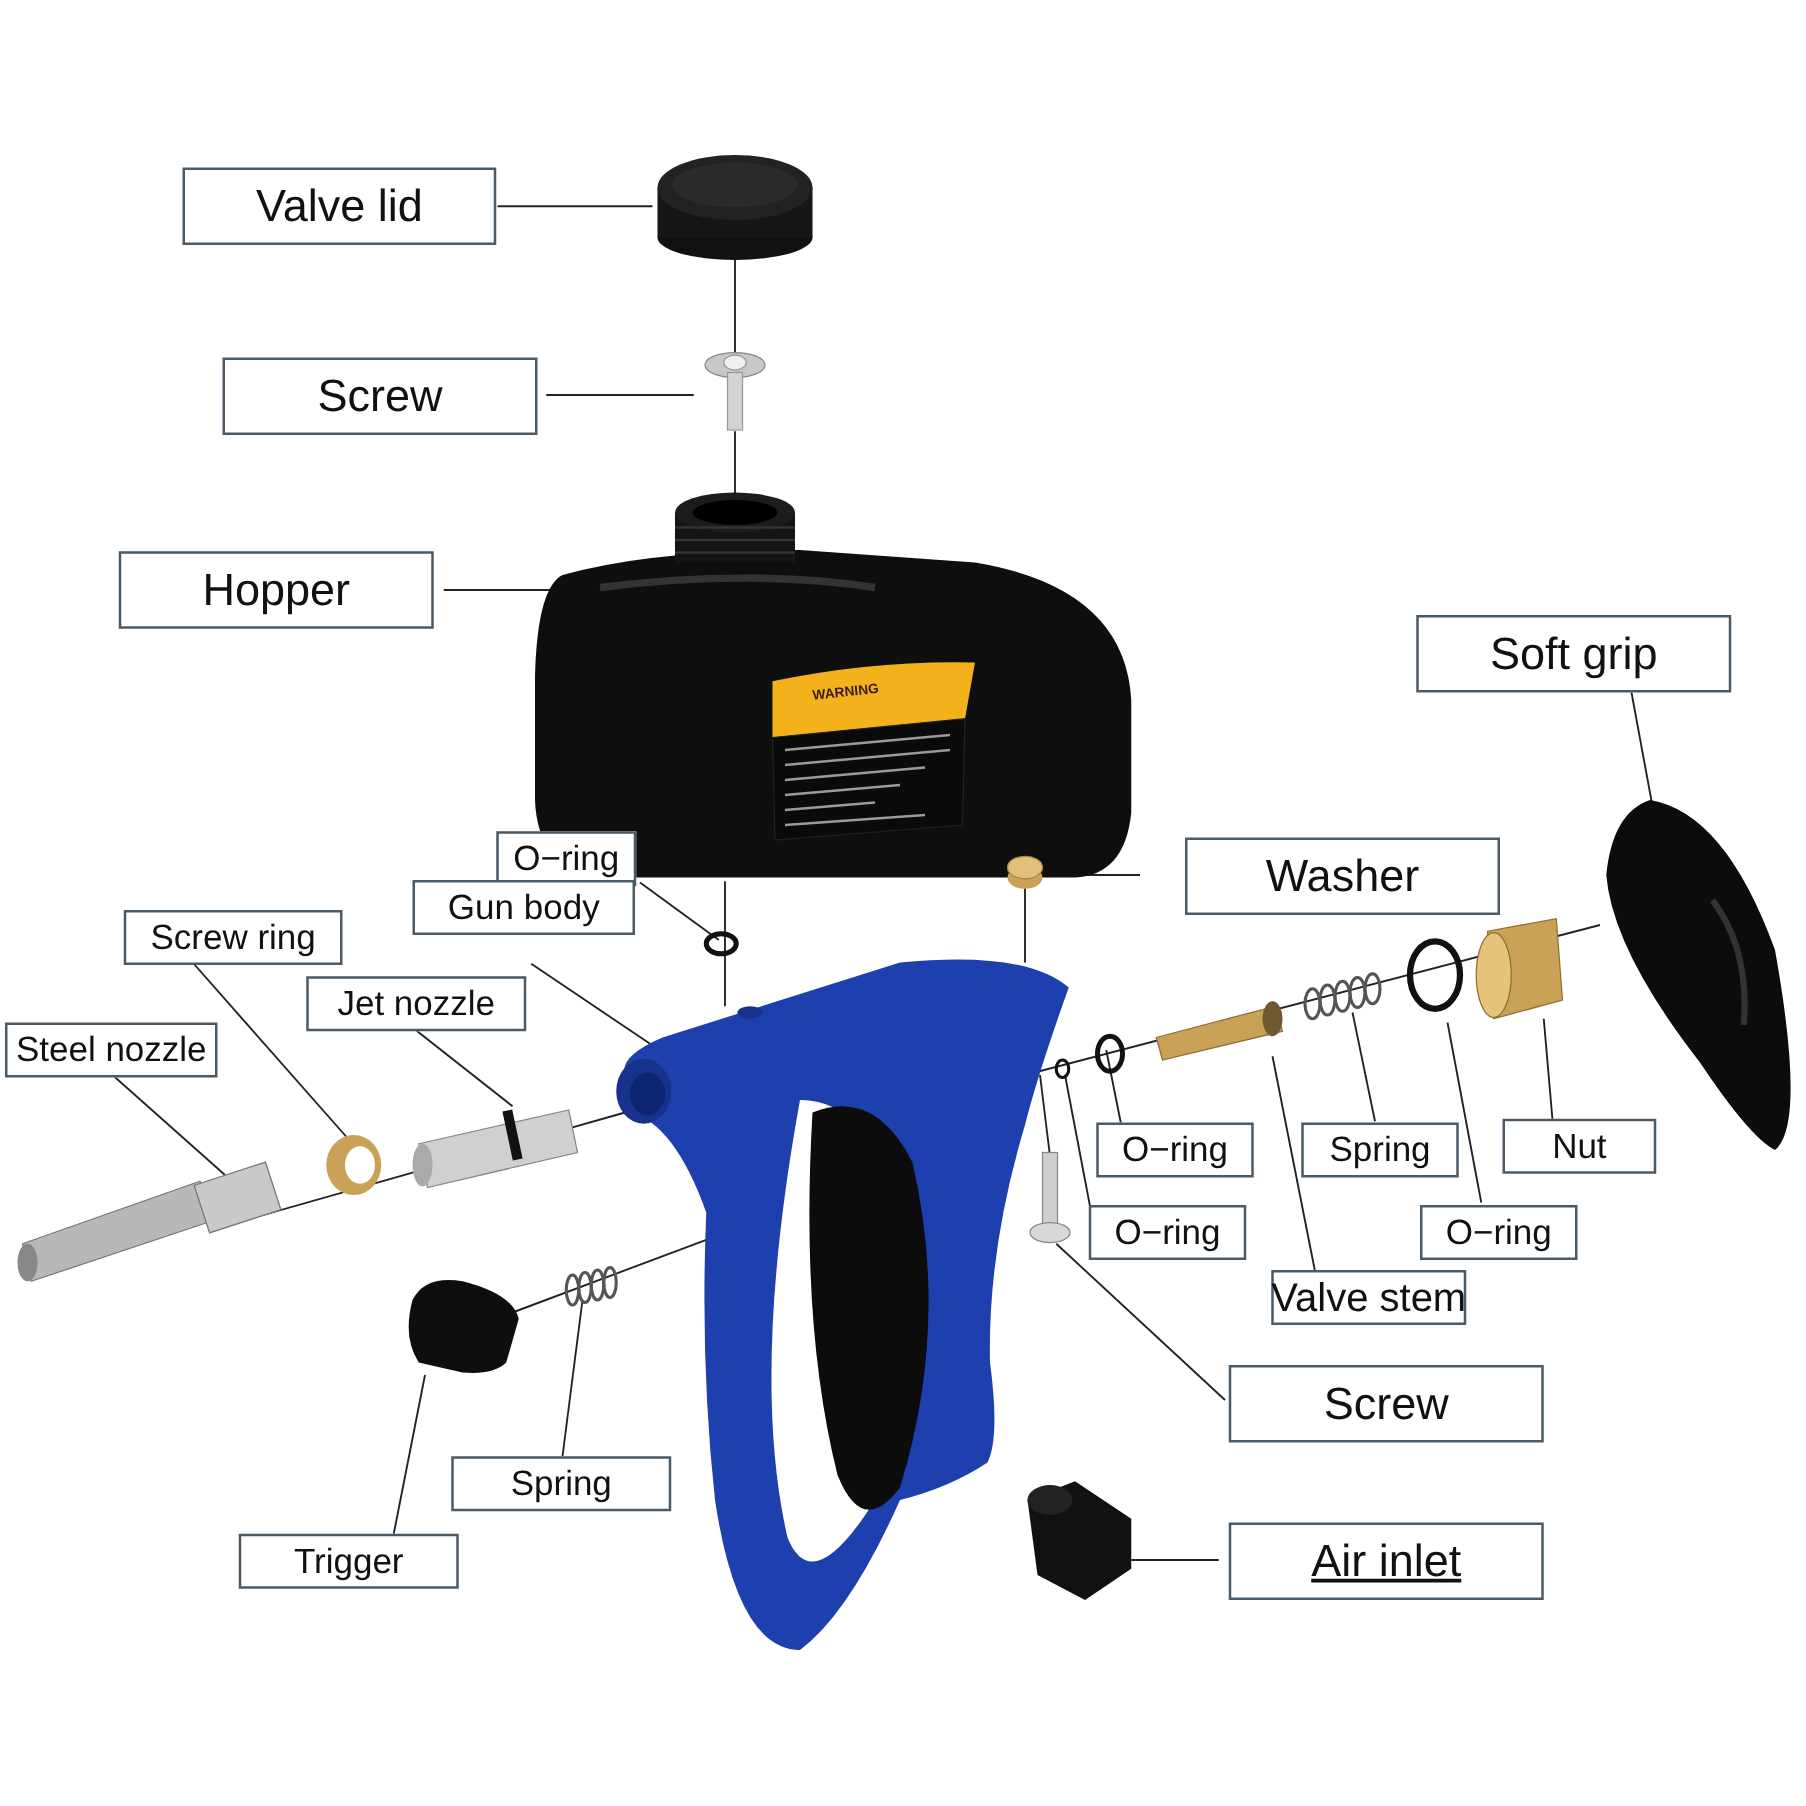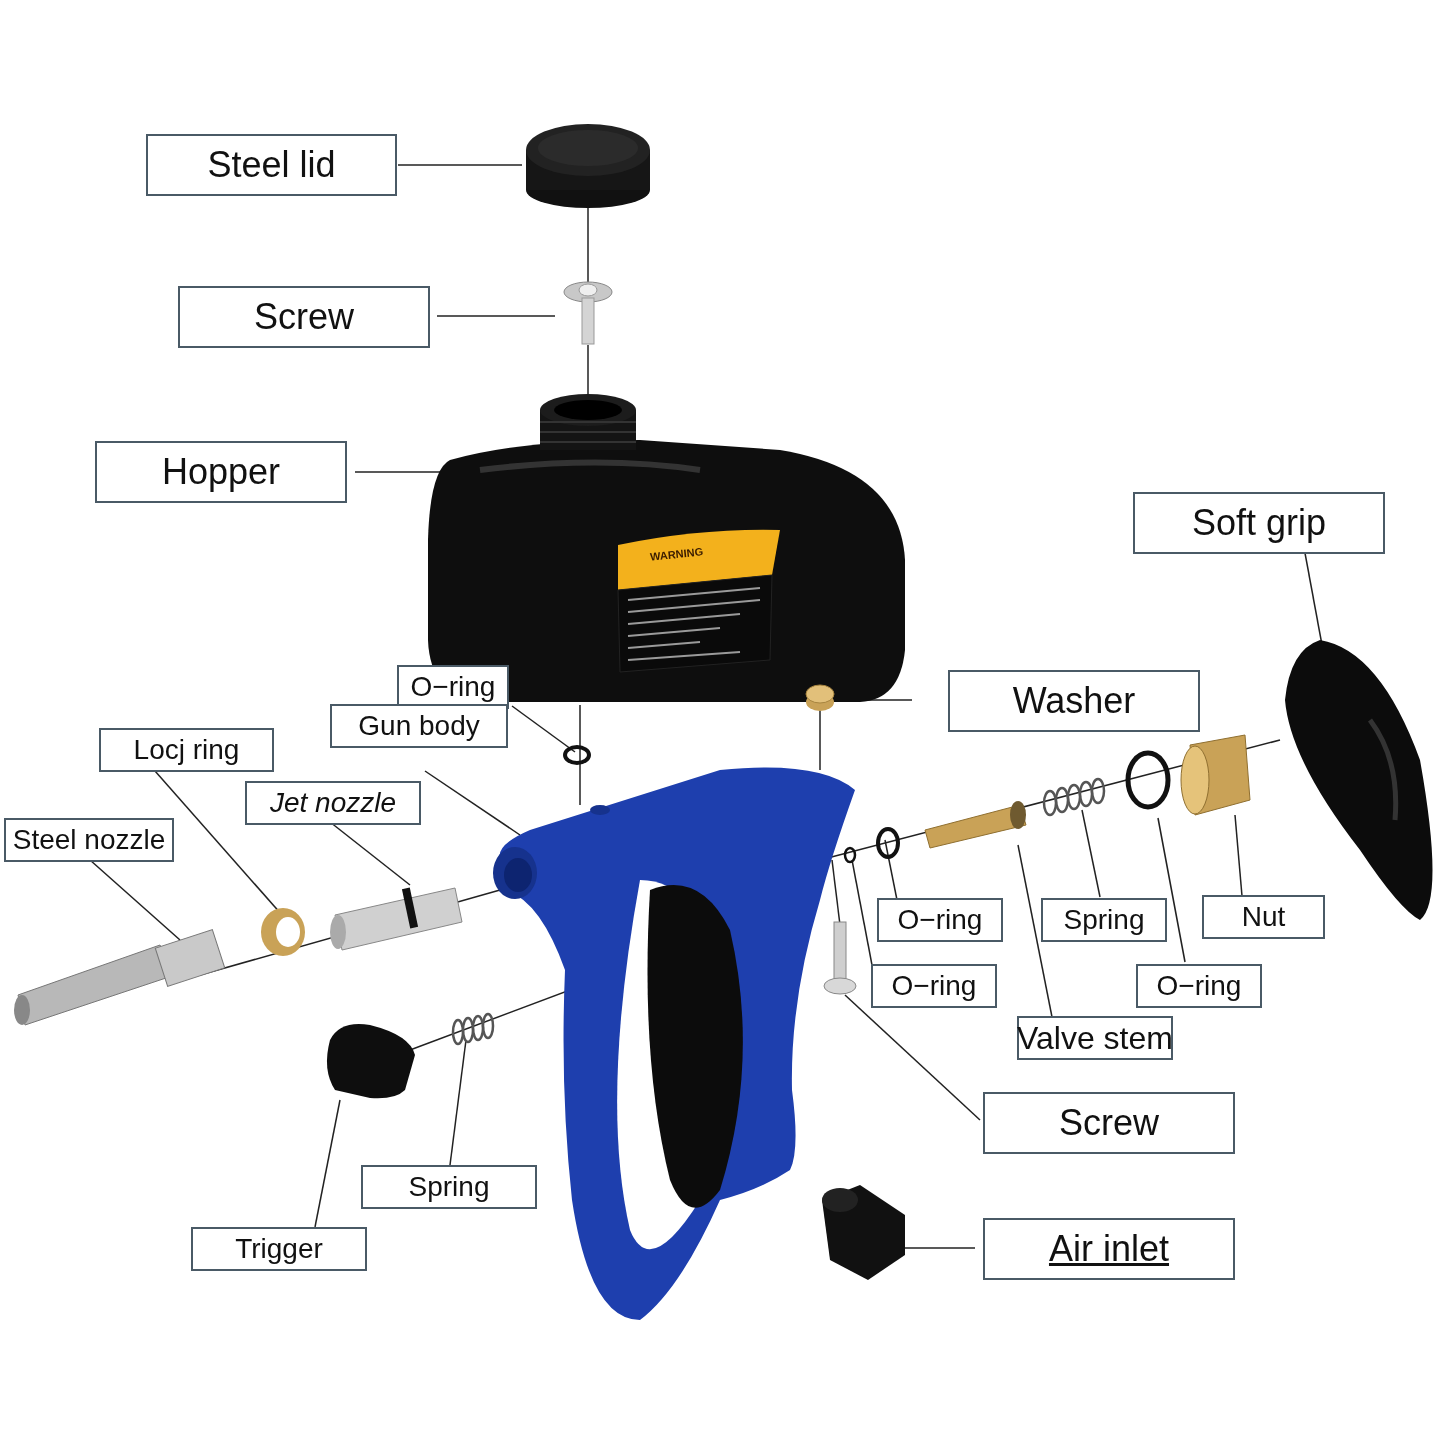--- a/index.html
+++ b/index.html
@@ -155,44 +155,44 @@
       <ellipse cx="488" cy="1026" rx="5" ry="12"></ellipse>
   </g>
 
   <g>
     <path d="M822 1200 L860 1185 L905 1215 L905 1255 L868 1280 L830 1260 Z" fill="#111"></path>
     <ellipse cx="840" cy="1200" rx="18" ry="12" fill="#222"></ellipse>
   </g>
 </svg>
 
 <div class="label" style="left:146px;top:134px;width:251px;height:62px;font-size:36px;">
-    <span>Steel lid</span>
+    <span>Valve lid</span>
   </div>
 <div class="label" style="left:178px;top:286px;width:252px;height:62px;font-size:36px;">
     <span>Screw</span>
   </div>
 <div class="label" style="left:95px;top:441px;width:252px;height:62px;font-size:36px;text-align:center;">
     <span>Hopper</span>
   </div>
 <div class="label" style="left:1133px;top:492px;width:252px;height:62px;font-size:36px;">
     <span>Soft grip</span>
   </div>
 <div class="label" style="left:397px;top:665px;width:112px;height:44px;font-size:28px;">
     <span>O−ring</span>
   </div>
 <div class="label" style="left:912px;top:670px;width:252px;height:62px;font-size:36px;margin-left:36px;">
     <span>Washer</span>
   </div>
 <div class="label" style="left:99px;top:728px;width:175px;height:44px;font-size:28px;">
-    <span>Locj ring</span>
+    <span>Screw ring</span>
   </div>
 <div class="label" style="left:330px;top:704px;width:178px;height:44px;font-size:28px;">
     <span>Gun body</span>
   </div>
-<div class="label" style="left:245px;top:781px;width:176px;height:44px;font-size:28px;font-style:italic;">
+<div class="label" style="left:245px;top:781px;width:176px;height:44px;font-size:28px;">
     <span>Jet nozzle</span>
   </div>
 <div class="label" style="left:4px;top:818px;width:170px;height:44px;font-size:28px;">
     <span>Steel nozzle</span>
   </div>
 <div class="label" style="left:877px;top:898px;width:126px;height:44px;font-size:28px;">
     <span>O−ring</span>
   </div>
 <div class="label" style="left:1041px;top:898px;width:126px;height:44px;font-size:28px;">
     <span>Spring</span>

